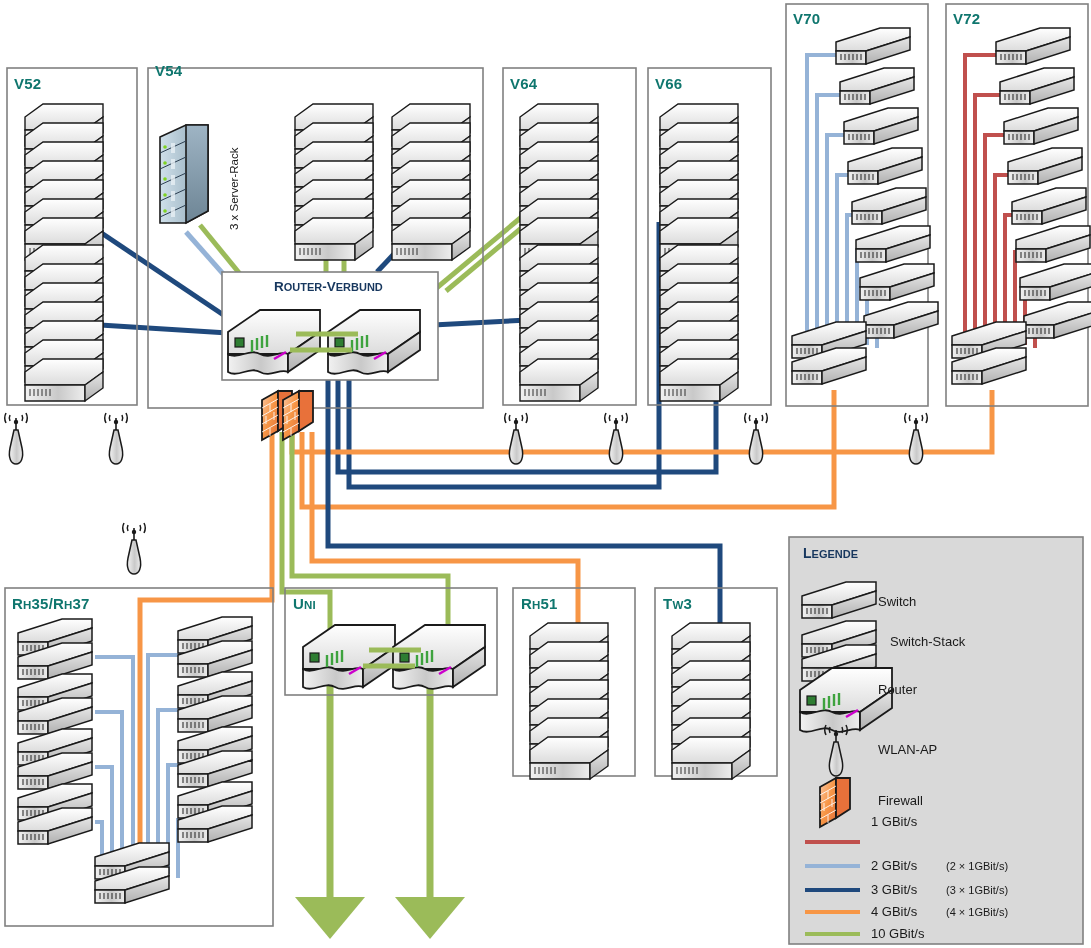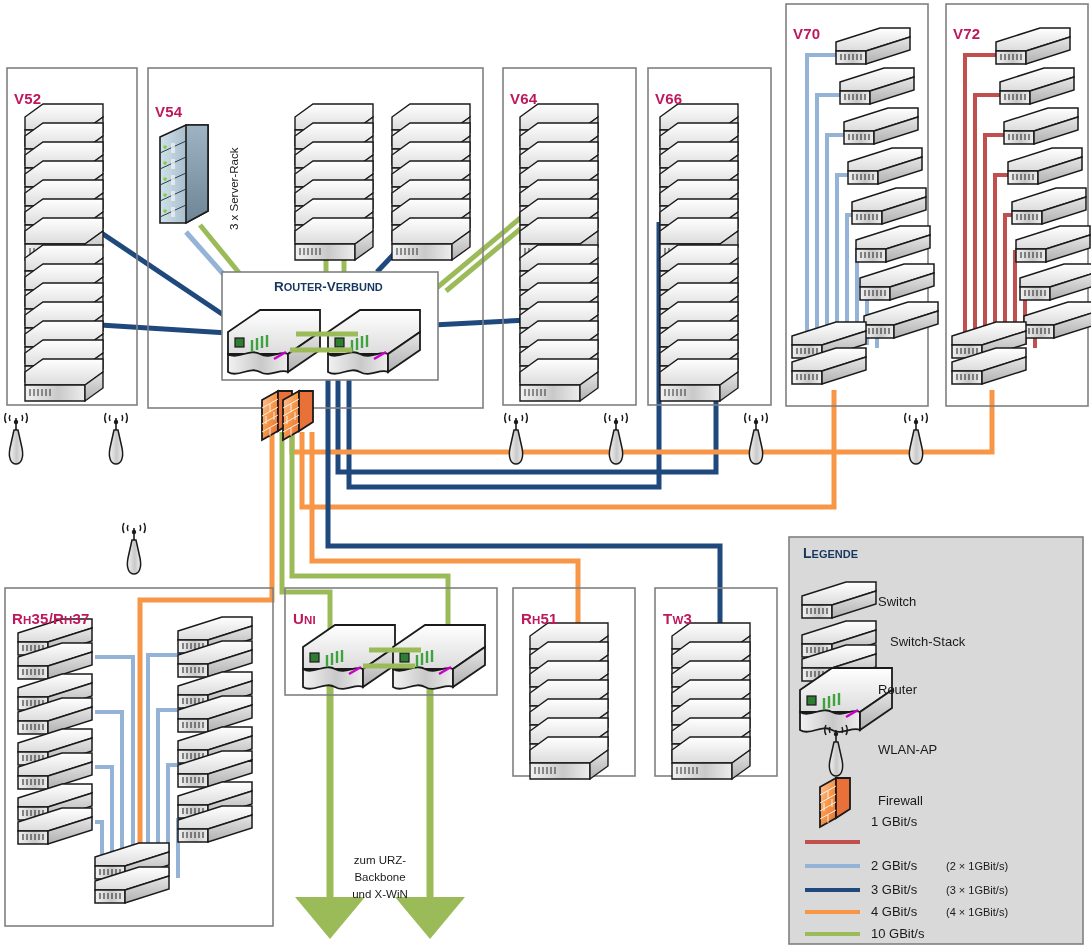--- a/index.html
+++ b/index.html
@@ -3,21 +3,21 @@
 <meta charset="utf-8">
 <style>
   html,body{margin:0;padding:0;background:#fff;}
   body{font-family:"Liberation Sans",sans-serif;}
   #root{position:relative;width:1091px;height:948px;overflow:hidden;background:#fff;}
   svg.layer{position:absolute;left:0;top:0;width:1091px;height:948px;}
   #links{z-index:1;}
   #boxes{z-index:2;}
   #devices{z-index:3;}
   #labels{position:absolute;left:0;top:0;width:1091px;height:948px;z-index:4;pointer-events:none;}
-  .bldg-label{position:absolute;font-size:15px;font-weight:bold;color:#be185d;letter-spacing:.2px;white-space:nowrap;margin-top:15px;}
+  .bldg-label{position:absolute;font-size:15px;font-weight:bold;color:#0f766e;letter-spacing:.2px;white-space:nowrap;}
   .bldg-label .sc{font-size:11.5px;}
   .rv-label{position:absolute;font-size:13.5px;font-weight:bold;color:#17375e;white-space:nowrap;}
   .rv-label .sc{font-size:11px;}
   .rack-label{position:absolute;font-size:11.5px;color:#1a1a1a;white-space:nowrap;
      transform-origin:0 0;transform:rotate(-90deg);}
   .leg-title{position:absolute;font-size:14px;font-weight:bold;color:#17375e;}
   .leg-title .sc{font-size:11px;}
   .leg-text{position:absolute;font-size:13px;color:#1a1a1a;white-space:nowrap;}
   .leg-small{position:absolute;font-size:11px;color:#1a1a1a;white-space:nowrap;}
   .urz-text{position:absolute;font-size:11.5px;color:#1a1a1a;text-align:center;line-height:17px;width:120px;}
@@ -482,39 +482,34 @@
       <path d="M805,842 L860,842" stroke="#c0504d"></path>
       <path d="M805,866 L860,866" stroke="#95b3d7"></path>
       <path d="M805,890 L860,890" stroke="#1f497d"></path>
       <path d="M805,912 L860,912" stroke="#f79646"></path>
       <path d="M805,934 L860,934" stroke="#9bbb59"></path>
     </g>
   </svg>
 
   <div id="labels">
     <div class="bldg-label" style="left:14px;top:75px;">V52</div>
-    <div class="bldg-label" style="left:155px;top:88px;">V54</div>
+    <div class="bldg-label" style="left:155px;top:62px;">V54</div>
     <div class="bldg-label" style="left:510px;top:75px;">V64</div>
     <div class="bldg-label" style="left:655px;top:75px;">V66</div>
     <div class="bldg-label" style="left:793px;top:10px;">V70</div>
     <div class="bldg-label" style="left:953px;top:10px;">V72</div>
     <div class="bldg-label" style="left:12px;top:595px;">R<span class="sc">H</span>35/R<span class="sc">H</span>37</div>
     <div class="bldg-label" style="left:293px;top:595px;">U<span class="sc">NI</span></div>
     <div class="bldg-label" style="left:521px;top:595px;">R<span class="sc">H</span>51</div>
     <div class="bldg-label" style="left:663px;top:595px;">T<span class="sc">W</span>3</div>
 
     <div class="rv-label" style="left:274px;top:279px;">R<span class="sc">OUTER</span>-V<span class="sc">ERBUND</span></div>
 
     <div class="rack-label" style="left:228px;top:230px;">3 x Server-Rack</div>
 
-    <div class="urz-text" style="left:320px;top:852px;">
-      <span>zum URZ-</span><br>
-      <span>Backbone</span><br>
-      <span>und X-WiN</span>
-    </div>
 
     <div class="leg-title" style="left:803px;top:545px;">L<span class="sc">EGENDE</span></div>
 
     <div class="leg-text" style="left:878px;top:594px;">Switch</div>
     <div class="leg-text" style="left:878px;top:634px;padding-left:12px;">Switch-Stack</div>
     <div class="leg-text" style="left:878px;top:682px;">Router</div>
     <div class="leg-text" style="left:878px;top:742px;">WLAN-AP</div>
     <div class="leg-text" style="left:878px;top:793px;">Firewall</div>
 
     <div class="leg-text" style="left:871px;top:814px;">1 GBit/s</div>

